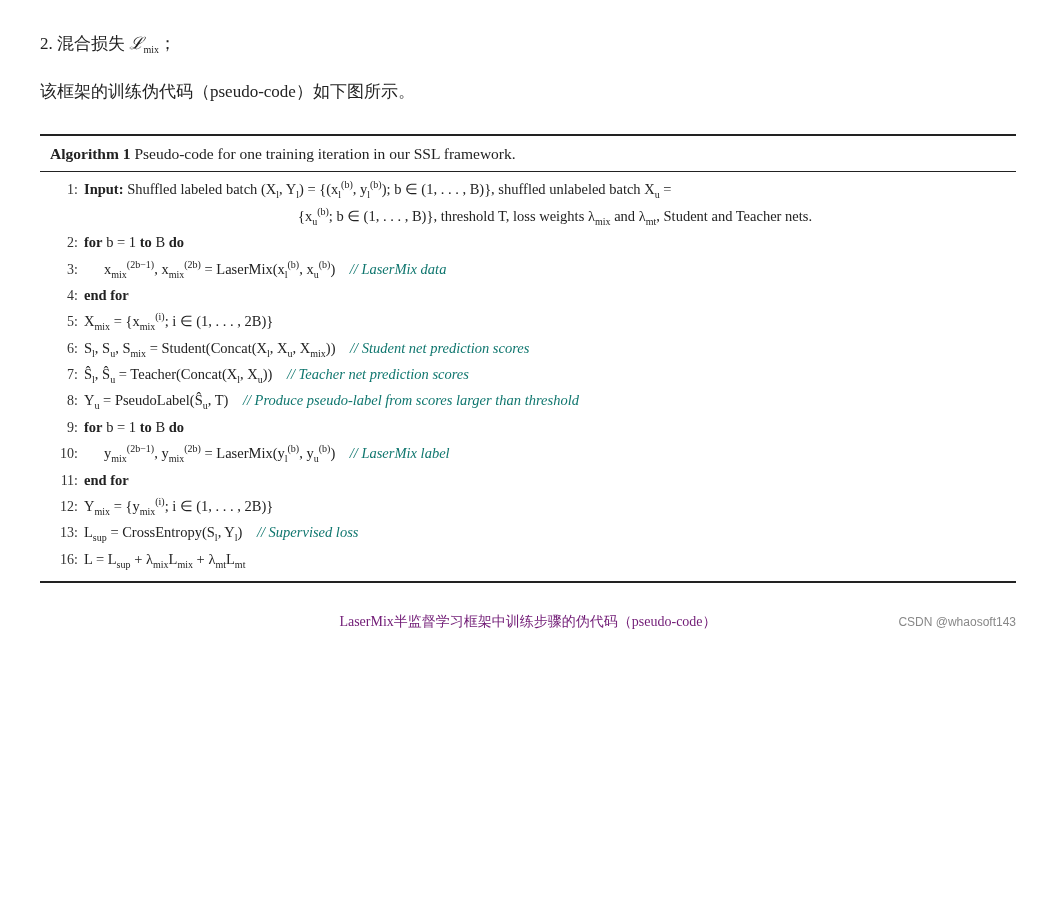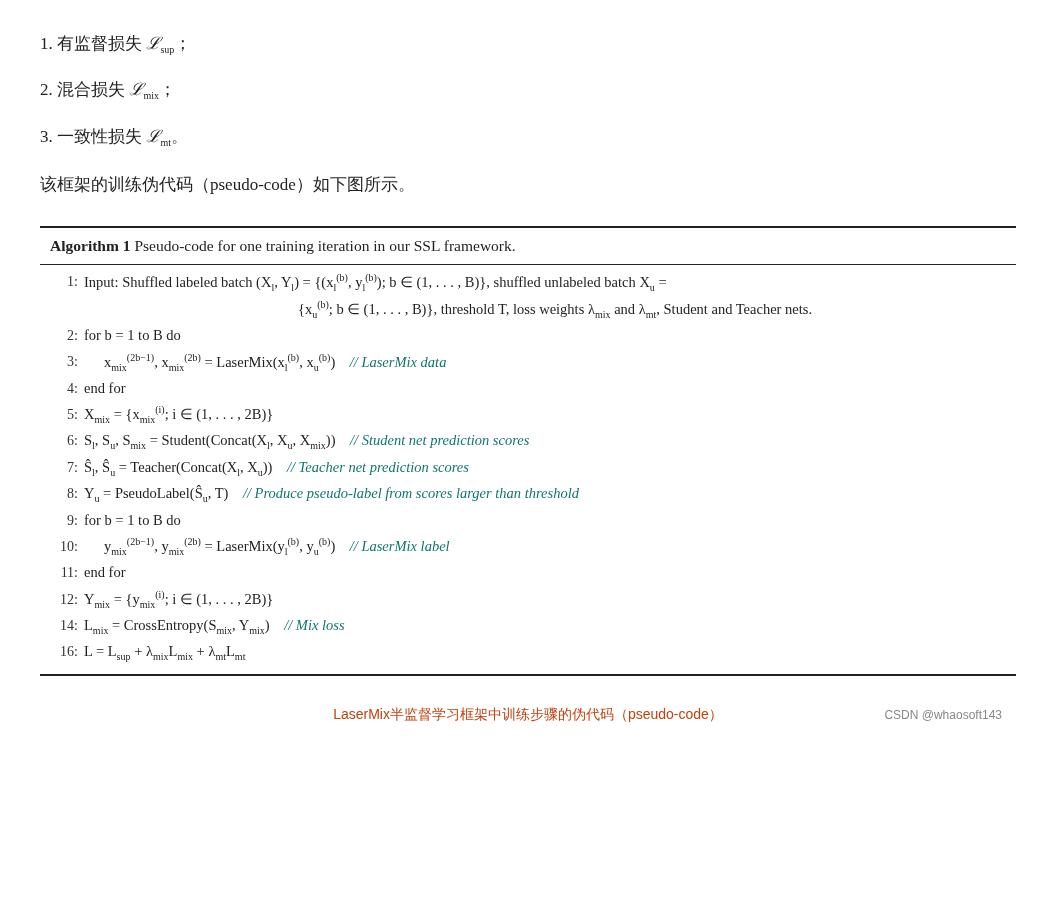--- a/index.html
+++ b/index.html
@@ -62,63 +62,53 @@
       font-size: 14px;
       flex-shrink: 0;
     }
     .line-content {
       flex: 1;
     }
     .comment {
       font-style: italic;
       color: #0f766e;
     }
-    .bold { font-weight: normal; }
+    .bold { font-weight: bold; }
     .indent1 { padding-left: 20px; }
     .caption-area {
       display: flex;
       justify-content: center;
       align-items: center;
       padding: 10px 0 0 0;
       position: relative;
     }
     .caption-text {
       font-size: 14px;
-      font-family: Liberation Sans, sans-serif;
-      color: #c2410c;
+      font-family: Liberation Serif, serif;
+      color: #701a75;
       text-align: center;
     }
     .csdn-watermark {
       position: absolute;
-      right: 14px;
+      right: 0;
       font-size: 12px;
       color: #888;
       font-family: Arial, sans-serif;
     }
     sup { font-size: 10px; vertical-align: super; }
     sub { font-size: 10px; vertical-align: sub; }
   </style>
 </head>
 <body>
 
 <div class="intro-list">
   <div class="intro-item">
-    <span>1. </span>
-    <span>有监督损失 </span>
-    <span class="math-italic">ℒ</span><sub>sup</sub>；
-  </div>
-  <div class="intro-item">
     <span>2. </span>
     <span>混合损失 </span>
     <span class="math-italic">ℒ</span><sub>mix</sub>；
-  </div>
-  <div class="intro-item">
-    <span>3. </span>
-    <span>一致性损失 </span>
-    <span class="math-italic">ℒ</span><sub>mt</sub>。
   </div>
 </div>
 
 <div class="description">
   该框架的训练伪代码（pseudo-code）如下图所示。
 </div>
 
 <div class="algorithm-box">
   <div class="algorithm-header">
     <strong>Algorithm 1</strong>
@@ -209,27 +199,27 @@
       </span>
     </div>
 
     <div class="algo-line">
       <span class="line-num">12:</span>
       <span class="line-content">
         Y<sub>mix</sub> = {y<sub>mix</sub><sup>(i)</sup>; i ∈ (1, . . . , 2B)}
       </span>
     </div>
 
-
-    <div class="algo-line">
-      <span class="line-num">14:</span>
-      <span class="line-content">
-        L<sub>mix</sub> = CrossEntropy(S<sub>mix</sub>, Y<sub>mix</sub>) &nbsp;&nbsp;&nbsp;<span class="comment">// Mix loss</span>
-      </span>
-    </div>
+    <div class="algo-line">
+      <span class="line-num">13:</span>
+      <span class="line-content">
+        L<sub>sup</sub> = CrossEntropy(S<sub>l</sub>, Y<sub>l</sub>) &nbsp;&nbsp;&nbsp;<span class="comment">// Supervised loss</span>
+      </span>
+    </div>
+
 
 
     <div class="algo-line">
       <span class="line-num">16:</span>
       <span class="line-content">
         L = L<sub>sup</sub> + λ<sub>mix</sub>L<sub>mix</sub> + λ<sub>mt</sub>L<sub>mt</sub>
       </span>
     </div>
 
 

